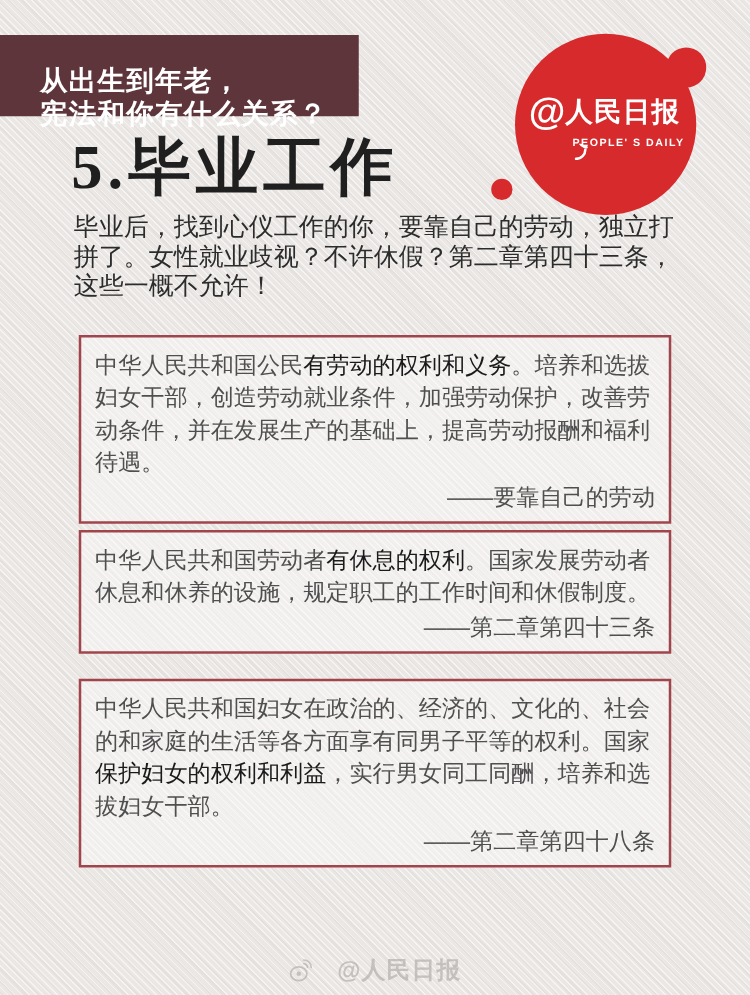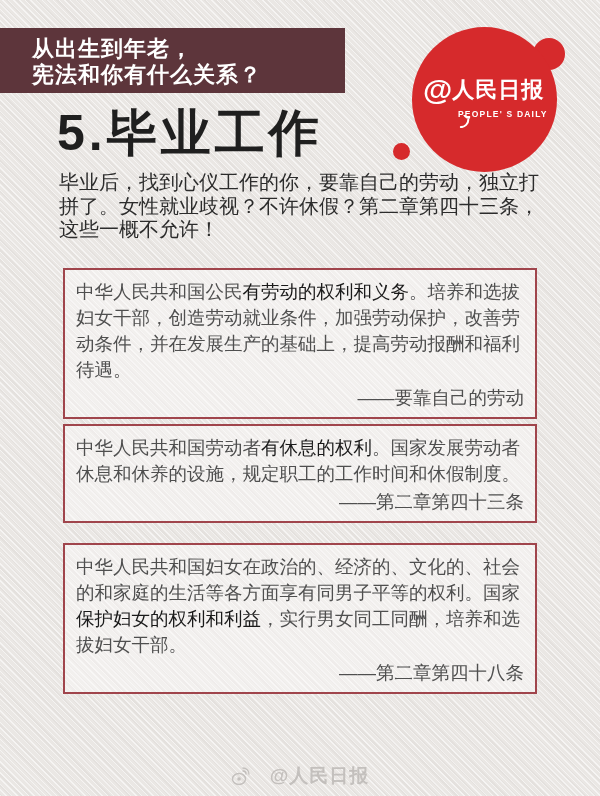--- a/index.html
+++ b/index.html
@@ -10,23 +10,23 @@
   }
   #poster{
     position:relative;width:600px;height:796px;overflow:hidden;
     background-color:#eae7e4;
     background-image:
       repeating-linear-gradient(45deg, rgba(255,255,255,.55) 0 1px, rgba(255,255,255,0) 1px 4px),
       repeating-linear-gradient(45deg, rgba(120,110,105,.05) 0 2px, rgba(120,110,105,0) 2px 7px);
   }
   
   .banner{
-    position:absolute;left:0;top:28px;width:345px;height:65px;
+    position:absolute;left:0;top:28px;width:287px;height:65px;
     background:#5d353b;color:#ffffff;
-    padding:8px 0 0 32px;box-sizing:border-box;
+    padding:24px 0 0 32px;box-sizing:border-box;
     font-size:22px;line-height:26px;font-weight:700;letter-spacing:1px;
   }
   
   .logo-circle{
     position:absolute;left:412px;top:27px;width:145px;height:145px;
     background:#d62a2c;border-radius:50%;z-index:1;
   }
   .logo-bubble-small{
     position:absolute;left:533px;top:38px;width:32px;height:32px;
     background:#d62a2c;border-radius:50%;z-index:0;
@@ -45,21 +45,21 @@
   .logo-name{
     font-size:22px;font-weight:900;letter-spacing:1px;margin-left:0;line-height:30px;
   }
   .logo-sub{
     position:absolute;left:46px;top:82px;color:#fff;
     font-size:8.5px;font-weight:700;letter-spacing:1.2px;white-space:nowrap;
   }
   
   .title{
     position:absolute;left:57px;top:104px;margin:0;z-index:2;
-    font-size:50px;line-height:58px;font-weight:900;letter-spacing:4px;color:#1f1f1f;
+    font-size:50px;line-height:58px;font-weight:900;letter-spacing:4px;color:#1f1f1f;font-family:Liberation Serif, serif;
   }
   .intro{
     position:absolute;left:59px;top:171px;width:486px;margin:0;
     font-size:20px;line-height:23.5px;color:#2c2c2c;letter-spacing:0;
   }
   
   .article{
     position:absolute;left:63px;width:474px;box-sizing:border-box;
     border:2px solid #a0454c;background:rgba(252,251,250,.45);
     padding:9px 11px 6px 11px;

